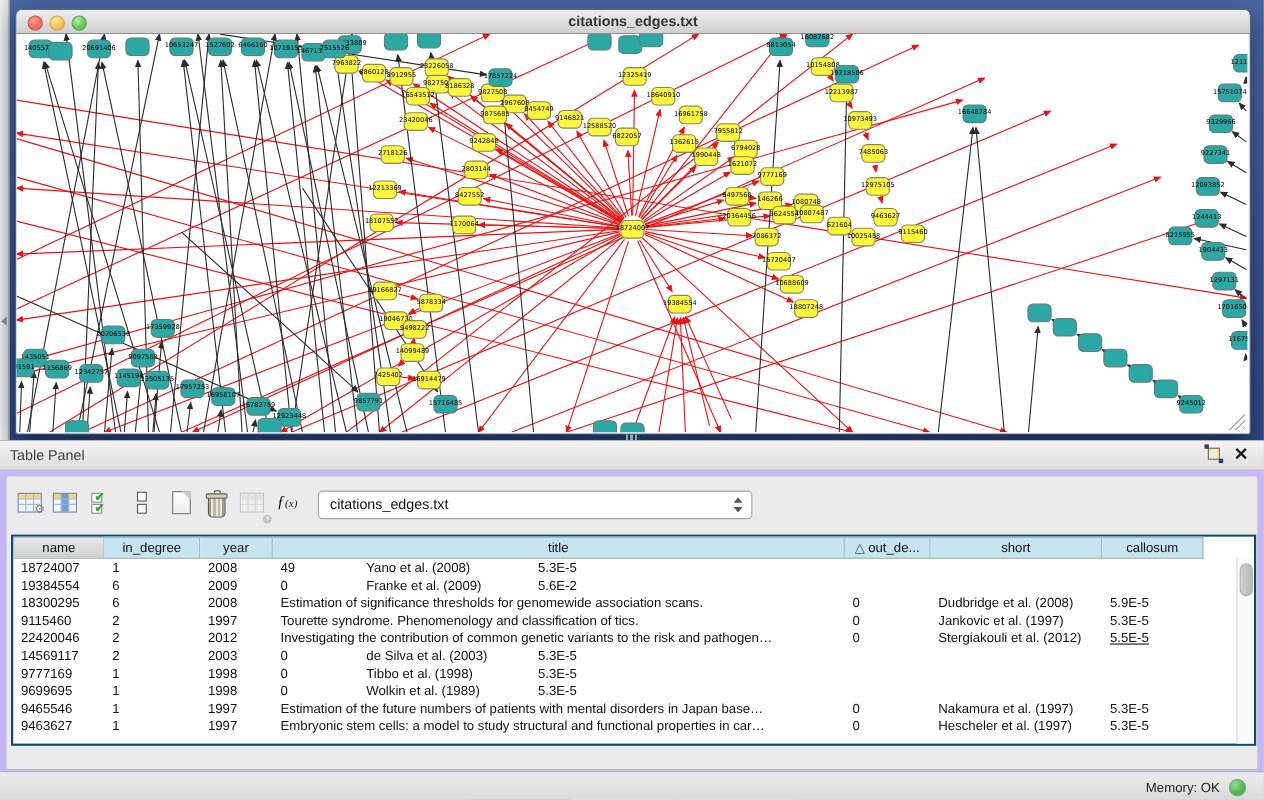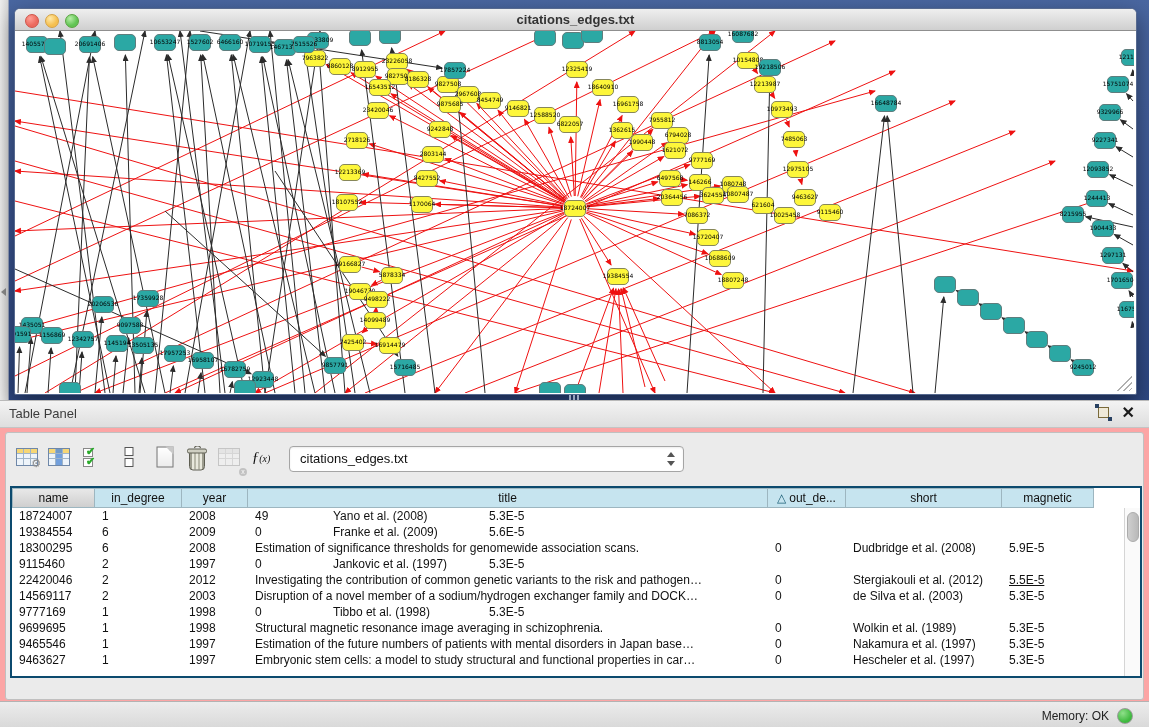--- a/index.html
+++ b/index.html
@@ -23,21 +23,21 @@
   .canvas{position:relative;width:1119px;height:362px;background:#ffffff;overflow:hidden;}
   .canvas svg{position:absolute;left:0;top:0;}
   .node{position:absolute;width:22px;height:17px;border-radius:5px;box-sizing:border-box;}
   .node.y{background:#fdf63a;border:1.4px solid #87875a;}
   .node.t{background:#2ba8a4;border:1.4px solid #5f7d7d;}
   .node .lbl{position:absolute;left:50%;top:50%;transform:translate(-50%,-50%);font-size:6px;line-height:6px;color:#000;white-space:nowrap;font-family:"DejaVu Sans",sans-serif;}
   .grip{position:absolute;right:2px;bottom:2px;width:16px;height:16px;background:repeating-linear-gradient(135deg,#b0b0b0 0 1px,transparent 1px 4px);clip-path:polygon(100% 0,100% 100%,0 100%);}
   .divider-grip{position:absolute;left:569px;top:395px;width:12px;height:6px;background:repeating-linear-gradient(90deg,#97a3bd 0 2px,transparent 2px 4px);}
 
   
-  .table-panel{position:absolute;left:0;top:400px;width:1149px;height:327px;background:#fca5a5;border-top:1px solid #b9b9b9;}
+  .table-panel{position:absolute;left:0;top:400px;width:1149px;height:327px;background:#c4b5fd;border-top:1px solid #b9b9b9;}
   .panel-header{position:absolute;left:0;top:0;width:100%;height:26px;background:linear-gradient(180deg,#f3f3f3,#dedede);border-bottom:1px solid #c4c4c4;}
   .panel-title{position:absolute;left:9px;top:5px;font-size:13px;color:#3c3c3c;}
   .float-icon{position:absolute;right:40px;top:6px;width:9px;height:9px;border:1px solid #7a6a3a;background:#efe9d8;}
   .float-icon:before{content:"";position:absolute;left:-4px;top:-4px;width:4px;height:4px;background:#274061;}
   .float-icon:after{content:"";position:absolute;right:-4px;bottom:-4px;width:4px;height:4px;background:#274061;}
   .close-x{position:absolute;right:14px;top:2px;font-size:16px;font-weight:bold;color:#1a1a1a;cursor:default;}
 
   .panel-inner{position:absolute;left:5px;top:31px;width:1137px;height:266px;background:#ebebeb;border:1px solid #c0c0c0;border-radius:3px;}
 
   .toolbar{position:absolute;left:8px;top:10px;height:34px;width:1100px;}
@@ -690,87 +690,86 @@
         </div>
 
       <div class="table-wrap">
         <div class="thead" id="thead">
             <div class="th sel" style="width: 83px;"><span>name</span></div>
             <div class="th" style="width: 87px;"><span>in_degree</span></div>
             <div class="th" style="width: 66px;"><span>year</span></div>
             <div class="th" style="width: 520px;"><span>title</span></div>
             <div class="th" style="width: 78px;"><span class="sort">△</span><span>out_de...</span></div>
             <div class="th" style="width: 156px;"><span>short</span></div>
-            <div class="th" style="width: 92px;"><span>magnetic</span></div>
+            <div class="th" style="width: 92px;"><span>callosum</span></div>
           </div>
         <div class="tbody" id="tbody">
             <div class="tr">
               <div class="td" style="width: 83px;">18724007</div>
               <div class="td" style="width: 87px;">1</div>
               <div class="td" style="width: 66px;">2008</div>
               <div class="td" style="width: 78px;">49</div>
               <div class="td" style="width: 156px;">Yano et al. (2008)</div>
               <div class="td" style="width: 92px;">5.3E-5</div>
             </div>
             <div class="tr">
               <div class="td" style="width: 83px;">19384554</div>
               <div class="td" style="width: 87px;">6</div>
               <div class="td" style="width: 66px;">2009</div>
               <div class="td" style="width: 78px;">0</div>
               <div class="td" style="width: 156px;">Franke et al. (2009)</div>
-              <div class="td" style="width: 92px;">5.6E-5</div>
+              <div class="td" style="width: 92px;">5.6E-2</div>
             </div>
             <div class="tr">
               <div class="td" style="width: 83px;">18300295</div>
               <div class="td" style="width: 87px;">6</div>
               <div class="td" style="width: 66px;">2008</div>
               <div class="td" style="width: 520px;">Estimation of significance thresholds for genomewide association scans.</div>
               <div class="td" style="width: 78px;">0</div>
               <div class="td" style="width: 156px;">Dudbridge et al. (2008)</div>
               <div class="td" style="width: 92px;">5.9E-5</div>
             </div>
             <div class="tr">
               <div class="td" style="width: 83px;">9115460</div>
               <div class="td" style="width: 87px;">2</div>
               <div class="td" style="width: 66px;">1997</div>
+              <div class="td" style="width: 520px;">Tourette syndrome. Phenomenology and classification of tics.</div>
               <div class="td" style="width: 78px;">0</div>
               <div class="td" style="width: 156px;">Jankovic et al. (1997)</div>
               <div class="td" style="width: 92px;">5.3E-5</div>
             </div>
             <div class="tr">
               <div class="td" style="width: 83px;">22420046</div>
               <div class="td" style="width: 87px;">2</div>
               <div class="td" style="width: 66px;">2012</div>
               <div class="td" style="width: 520px;">Investigating the contribution of common genetic variants to the risk and pathogen…</div>
               <div class="td" style="width: 78px;">0</div>
               <div class="td" style="width: 156px;">Stergiakouli et al. (2012)</div>
               <div class="td" style="width: 92px; text-decoration: underline;">5.5E-5</div>
             </div>
             <div class="tr">
               <div class="td" style="width: 83px;">14569117</div>
               <div class="td" style="width: 87px;">2</div>
               <div class="td" style="width: 66px;">2003</div>
-              <div class="td" style="width: 520px;">Disruption of a novel member of a sodium/hydrogen exchanger family and DOCK…</div>
               <div class="td" style="width: 78px;">0</div>
               <div class="td" style="width: 156px;">de Silva et al. (2003)</div>
               <div class="td" style="width: 92px;">5.3E-5</div>
             </div>
             <div class="tr">
               <div class="td" style="width: 83px;">9777169</div>
               <div class="td" style="width: 87px;">1</div>
               <div class="td" style="width: 66px;">1998</div>
               <div class="td" style="width: 78px;">0</div>
               <div class="td" style="width: 156px;">Tibbo et al. (1998)</div>
               <div class="td" style="width: 92px;">5.3E-5</div>
             </div>
             <div class="tr">
               <div class="td" style="width: 83px;">9699695</div>
               <div class="td" style="width: 87px;">1</div>
               <div class="td" style="width: 66px;">1998</div>
-              <div class="td" style="width: 520px;">Structural magnetic resonance image averaging in schizophrenia.</div>
               <div class="td" style="width: 78px;">0</div>
               <div class="td" style="width: 156px;">Wolkin et al. (1989)</div>
               <div class="td" style="width: 92px;">5.3E-5</div>
             </div>
             <div class="tr">
               <div class="td" style="width: 83px;">9465546</div>
               <div class="td" style="width: 87px;">1</div>
               <div class="td" style="width: 66px;">1997</div>
               <div class="td" style="width: 520px;">Estimation of the future numbers of patients with mental disorders in Japan base…</div>
               <div class="td" style="width: 78px;">0</div>

